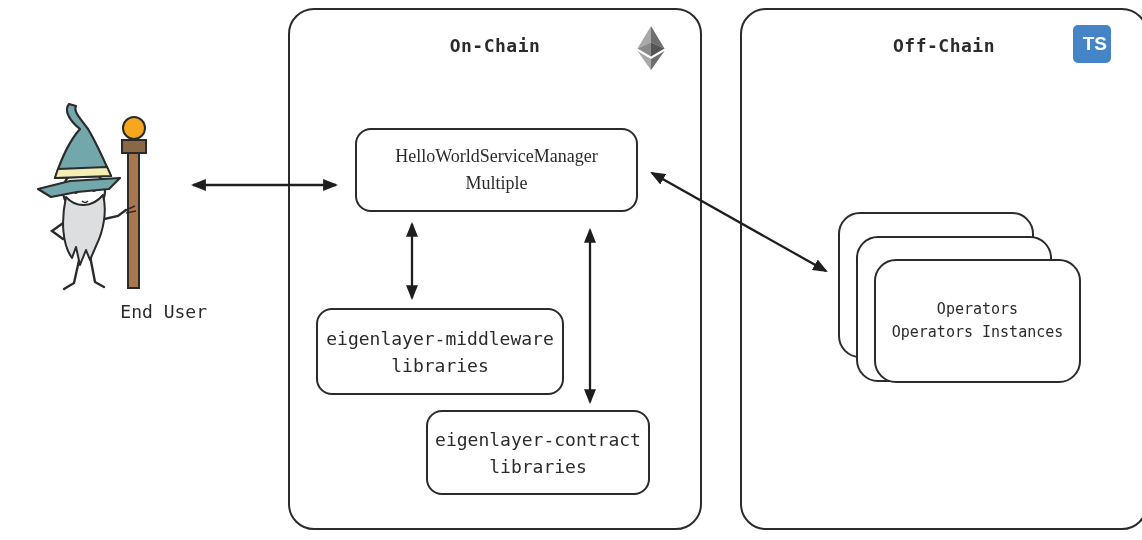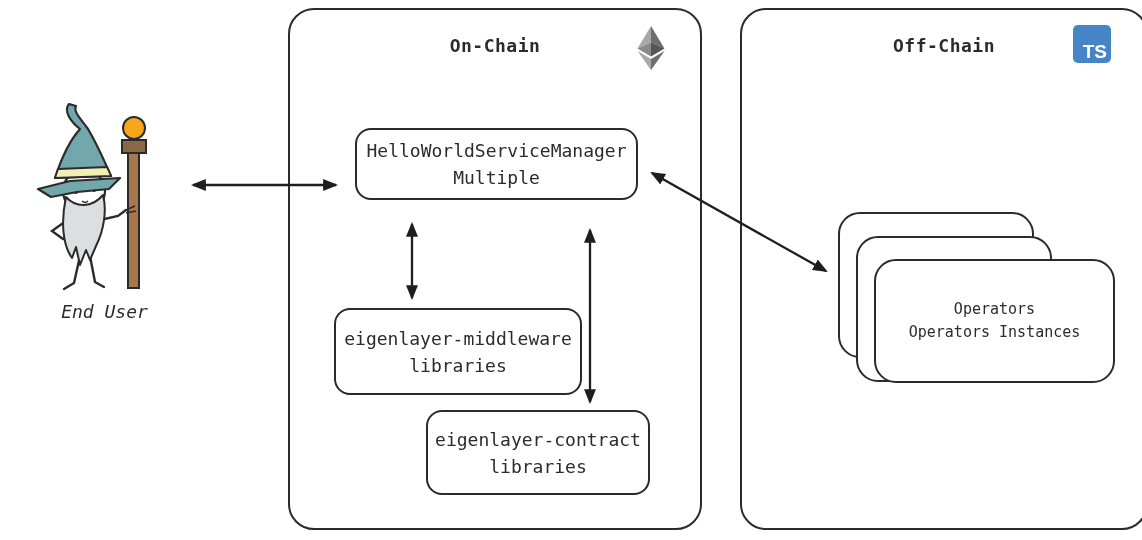--- a/index.html
+++ b/index.html
@@ -56,37 +56,36 @@
     justify-content: center;
     text-align: center;
     font-size: 15px;
     line-height: 23px;
   }
   .end-user-label {
     position: absolute;
     left: 2px;
     top: 298px;
     width: 205px;
-    text-align: center;
+    text-align: right;
     font-size: 18px;
     line-height: 27px;
-    font-style: italic;
   }
   .ts-badge {
     position: absolute;
     left: 1073px;
     top: 25px;
     width: 38px;
     height: 38px;
     background: #4585c7;
     border-radius: 5px;
     display: flex;
     align-items: flex-end;
     justify-content: flex-end;
-    padding: 0 4px 2px 0;
+    padding: 0 4px 10px 0;
     color: #ffffff;
     font-family: "Liberation Sans", sans-serif;
     font-weight: bold;
     font-size: 19px;
     line-height: 19px;
   }
   .eth-logo { position: absolute; left: 636px; top: 26px; }
   .wizard { position: absolute; left: 22px; top: 98px; }
   .arrow-layer { position: absolute; left: 0; top: 0; pointer-events: none; }
 </style>
@@ -134,46 +133,46 @@
 
   <svg class="eth-logo" width="30" height="44" viewBox="0 0 256 417">
     <polygon fill="#a8a8a8" points="127.9,0 0,212.3 127.9,154.2"></polygon>
     <polygon fill="#6e6e6e" points="127.9,0 127.9,154.2 255.8,212.3"></polygon>
     <polygon fill="#8a8a8a" points="0,212.3 127.9,288.6 127.9,154.2"></polygon>
     <polygon fill="#555555" points="127.9,154.2 127.9,288.6 255.8,212.3"></polygon>
     <polygon fill="#a8a8a8" points="127.9,417.9 127.9,312.8 0,236.5"></polygon>
     <polygon fill="#6e6e6e" points="127.9,312.8 127.9,417.9 255.9,236.5"></polygon>
   </svg>
 
-  <div class="node-box" style="left:355px; top:128px; width:283px; height:72px;">
+  <div class="node-box" style="left:355px; top:128px; width:283px; height:84px;font-family:Liberation Serif, serif;">
     <div>HelloWorldServiceManager</div>
     <div>Multiple</div>
   </div>
 
-  <div class="node-box" style="left:316px; top:308px; width:248px; height:87px;margin-left:18px;">
+  <div class="node-box" style="left:316px; top:308px; width:248px; height:87px;">
     <div>eigenlayer-middleware</div>
     <div>libraries</div>
   </div>
 
   <div class="node-box" style="left:426px; top:410px; width:224px; height:85px;">
     <div>eigenlayer-contract</div>
     <div>libraries</div>
   </div>
 
   <div class="outer-box" style="left:740px; top:8px; width:408px; height:522px;">
     <div class="outer-title">Off-Chain</div>
   </div>
 
   <div class="ts-badge">
     <span>TS</span>
   </div>
 
   <div class="stack-box" style="left:838px; top:212px; width:196px; height:146px;"></div>
   <div class="stack-box" style="left:856px; top:236px; width:196px; height:146px;"></div>
-  <div class="stack-box stack-front" style="left:874px; top:259px; width:241px; height:124px;">
+  <div class="stack-box stack-front" style="left:874px; top:259px; width:207px; height:124px;">
     <div>Operators</div>
     <div>Operators Instances</div>
   </div>
 
   <svg class="arrow-layer" width="1142" height="540" viewBox="0 0 1142 540">
     <defs>
       <marker id="ah" viewBox="0 0 10 8" refX="8.6" refY="4" markerWidth="6.5" markerHeight="5.2" orient="auto-start-reverse">
         <path d="M0,0 L10,4 L0,8 Z" fill="#1e1e1e"></path>
       </marker>
     </defs>

